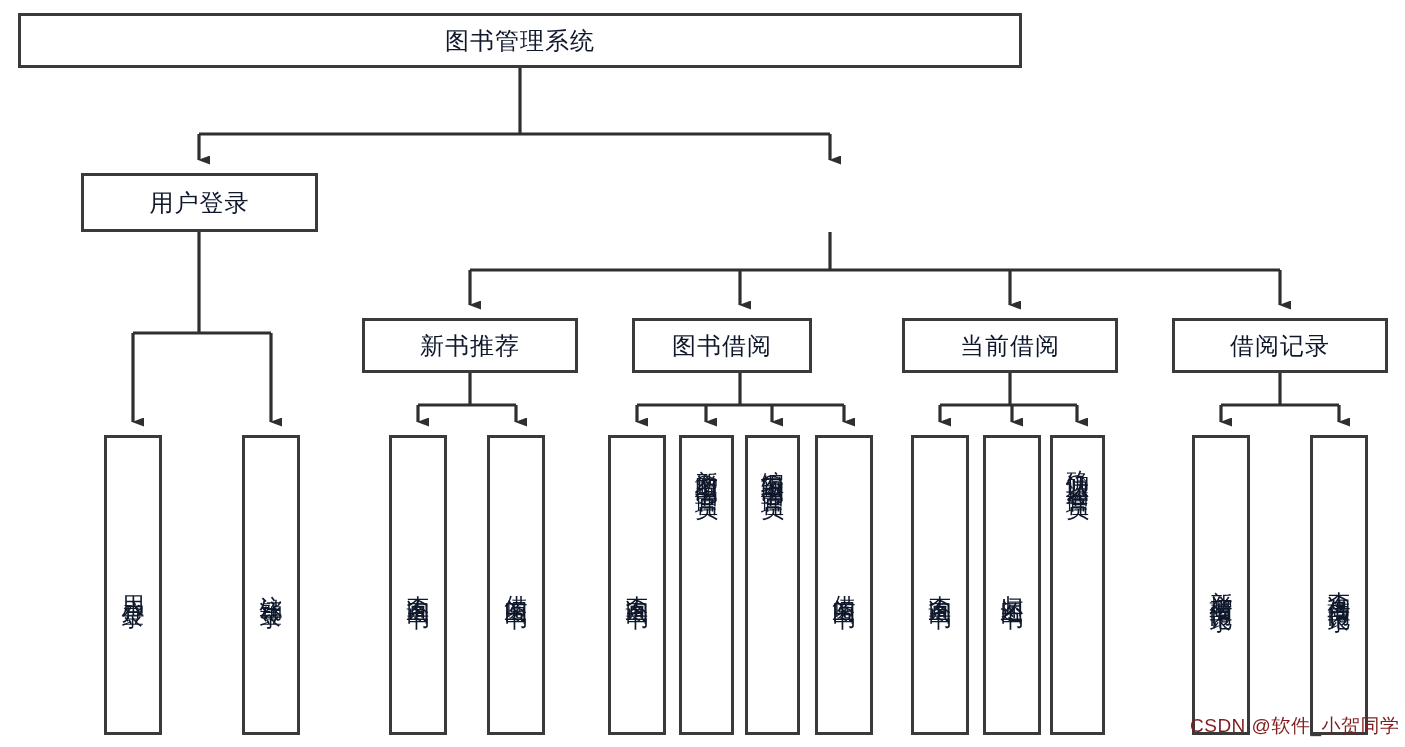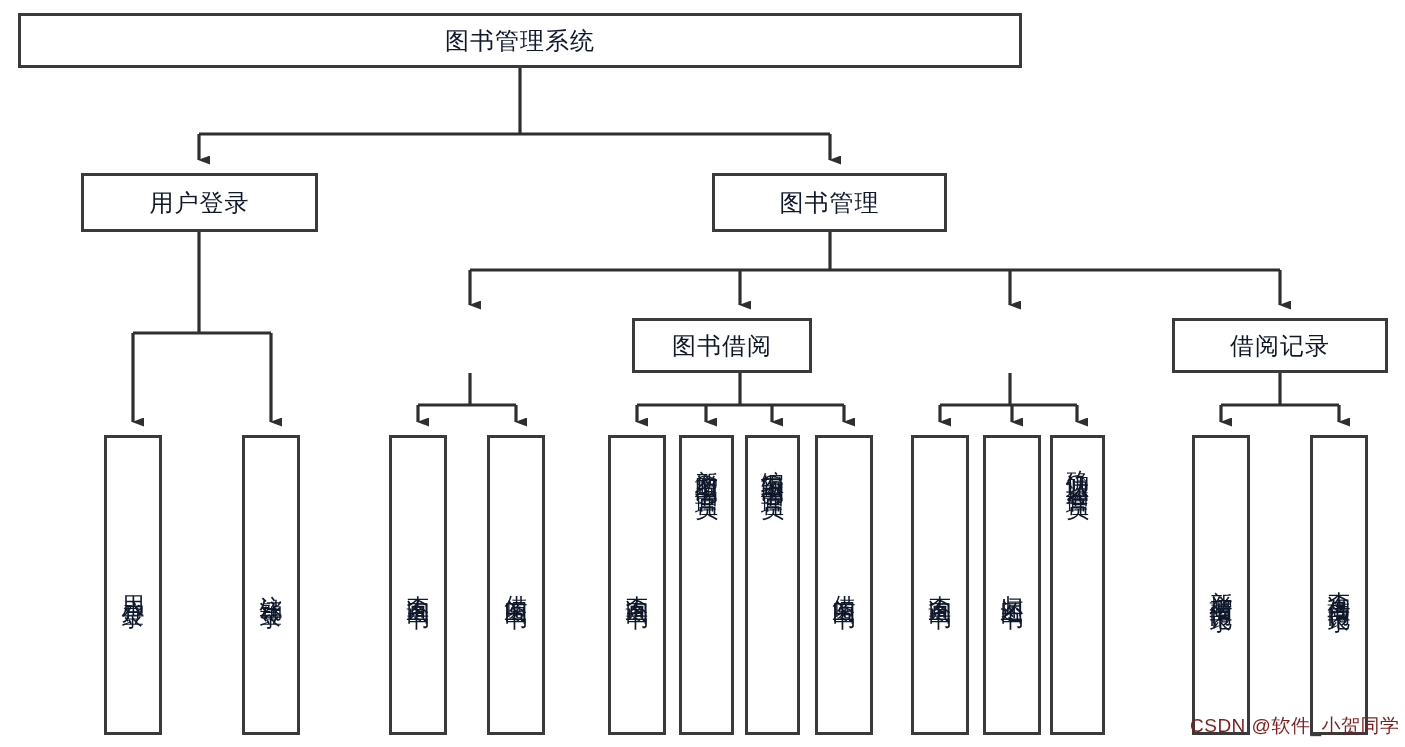--- a/index.html
+++ b/index.html
@@ -127,26 +127,29 @@
     </g>
   </svg>
 
   <div class="node-box" style="left:18px; top:13px; width:1004px; height:55px;">
     <span class="node-label">图书管理系统</span>
   </div>
 
   <div class="node-box" style="left:81px; top:173px; width:237px; height:59px;">
     <span class="node-label">用户登录</span>
   </div>
-  <div class="node-box" style="left:712px; top:173px; width:235px; height:59px;">
-    <span class="node-label">图书管理</span>
+
+  <div class="node-box" style="left:362px; top:318px; width:216px; height:55px;">
+    <span class="node-label">新书推荐</span>
   </div>
-
   <div class="node-box" style="left:632px; top:318px; width:180px; height:55px;">
     <span class="node-label">图书借阅</span>
+  </div>
+  <div class="node-box" style="left:902px; top:318px; width:216px; height:55px;">
+    <span class="node-label">当前借阅</span>
   </div>
   <div class="node-box" style="left:1172px; top:318px; width:216px; height:55px;">
     <span class="node-label">借阅记录</span>
   </div>
 
   <div class="node-box vertical center-v" style="left:104px; top:435px; width:58px; height:300px;">
     <span class="node-label">用户登录</span>
   </div>
   <div class="node-box vertical center-v" style="left:242px; top:435px; width:58px; height:300px;">
     <span class="node-label">注销登录</span>

